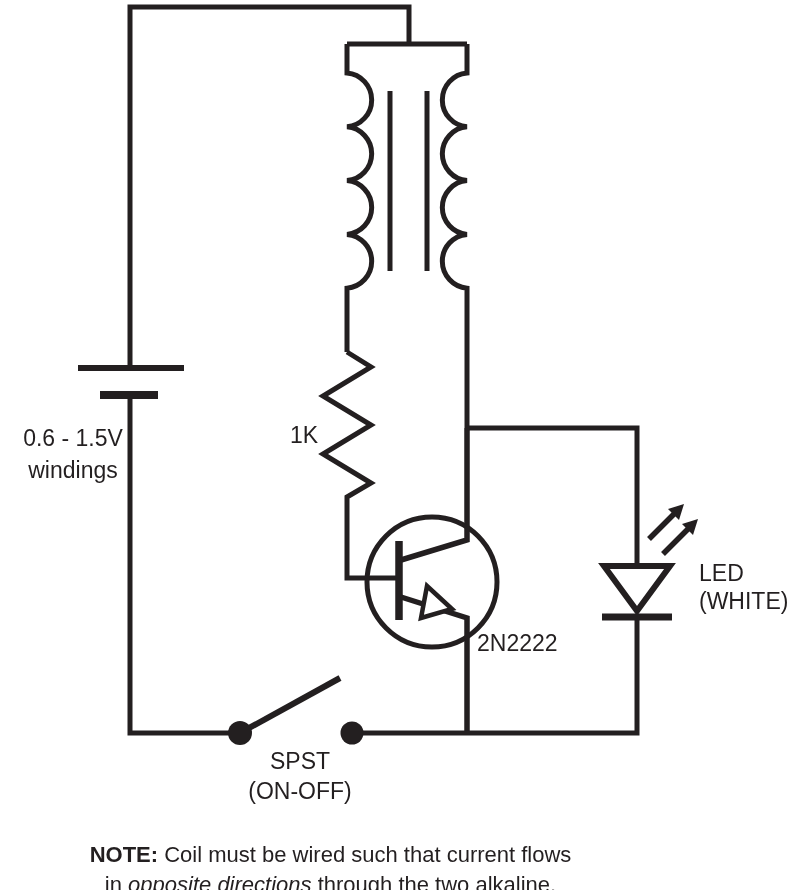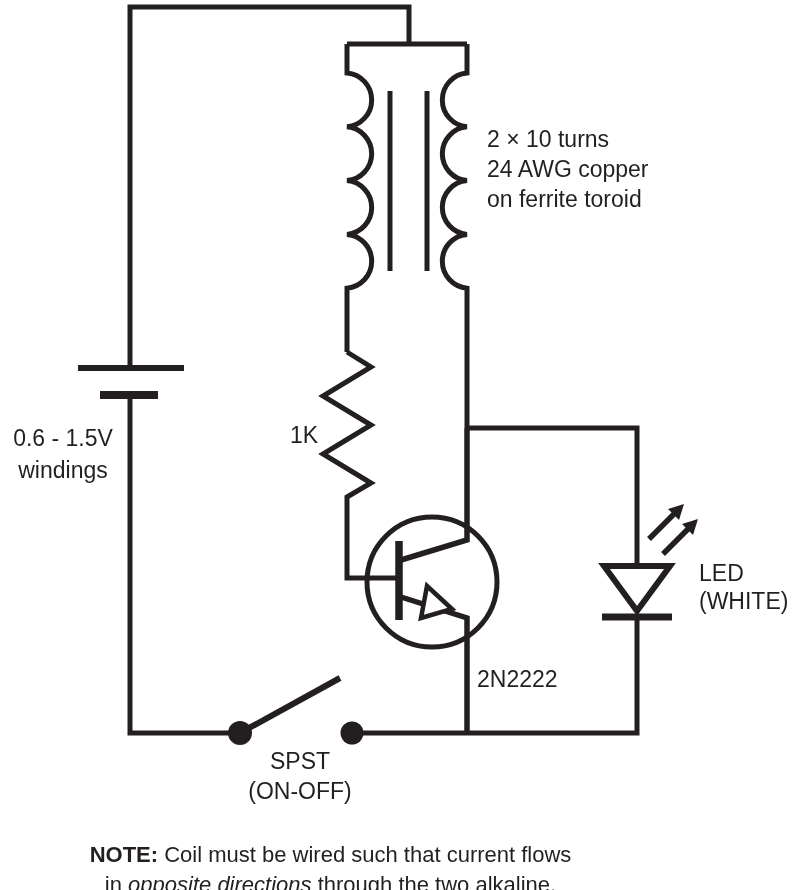--- a/index.html
+++ b/index.html
@@ -15,23 +15,23 @@
   #schematic-svg { position: absolute; left: 0; top: 0; }
   .label {
     position: absolute;
     font-size: 23px;
     line-height: 30px;
     color: #231f20;
     white-space: nowrap;
   }
   .label.center { text-align: center; white-space: normal; }
   #coil-label   { left: 487px; top: 124px; line-height: 30px; }
-  #battery-label{ left: 6px;   top: 422px; width: 114px; line-height: 32px; }
+  #battery-label{ left: 16px;   top: 422px; width: 114px; line-height: 32px; }
   #resistor-label{ left: 290px; top: 420px; }
-  #transistor-label{ left: 477px; top: 664px; }
+  #transistor-label{ left: 477px; top: 628px; }
   #led-label    { left: 699px; top: 559px; line-height: 28px; }
   #switch-label { left: 229px; top: 746px; width: 142px; line-height: 30px; }
   #note-label   { left: 30px;  top: 840px; width: 601px; font-size: 22px; line-height: 30px; }
   #note-label b { font-weight: bold; }
   #note-label i { }
 </style>
 </head>
 <body>
 
 <div id="figure">
@@ -81,25 +81,20 @@
       <path d="M602,617 H672" stroke-width="7"></path>
       <g>
         <path d="M649,539 L676,512" stroke-width="5.5"></path>
         <polygon points="684,504 668,509 679,520" fill="#231f20" stroke="none"></polygon>
         <path d="M663,554 L690,527" stroke-width="5.5"></path>
         <polygon points="698,519 682,524 693,535" fill="#231f20" stroke="none"></polygon>
       </g>
     </g>
   </svg>
 
-  <div class="label" id="coil-label">
-    <div>2 × 10 turns</div>
-    <div>24 AWG copper</div>
-    <div>on ferrite toroid</div>
-  </div>
 
   <div class="label center" id="battery-label">
     <div>0.6 - 1.5V</div>
     <div>windings</div>
   </div>
 
   <div class="label" id="resistor-label">1K</div>
 
   <div class="label" id="transistor-label">2N2222</div>
 

